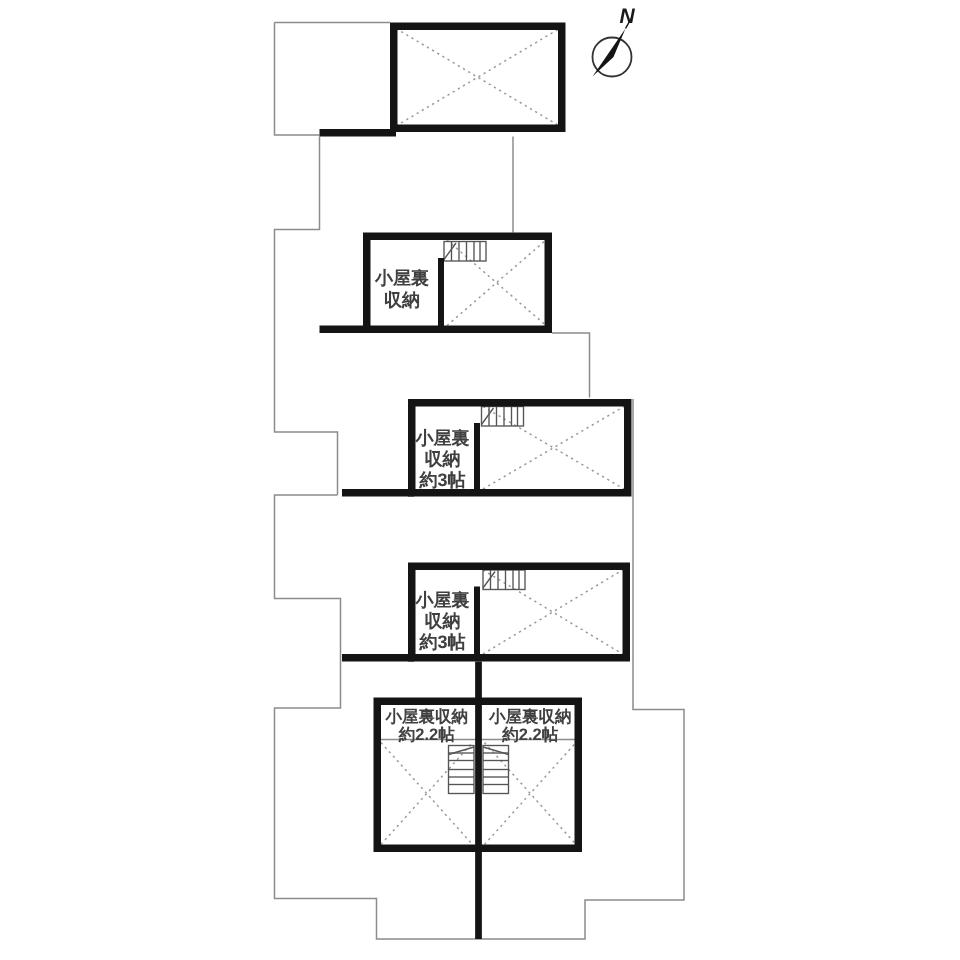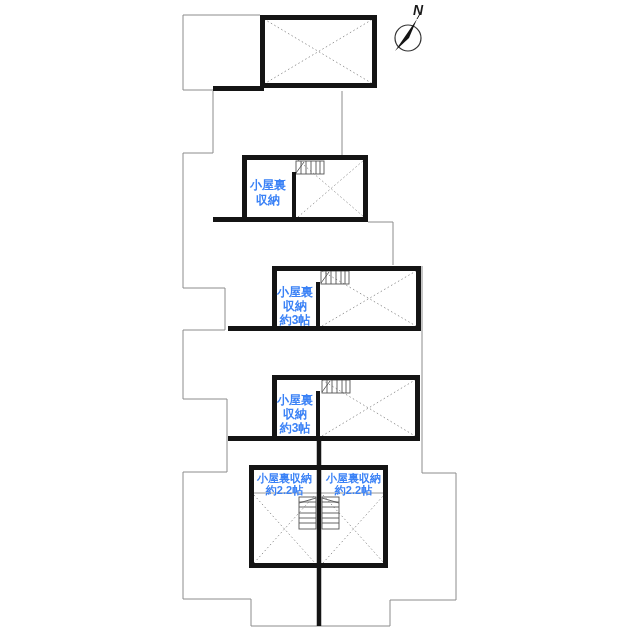--- a/index.html
+++ b/index.html
@@ -2,21 +2,21 @@
 <html><head>
 <meta charset="utf-8">
 <style>
   html,body{margin:0;padding:0;background:#fff;}
   #canvas{
     position:relative;width:640px;height:640px;background:#ffffff;
     font-family:"Liberation Sans", sans-serif;overflow:hidden;
   }
   #plan-svg{position:absolute;left:0;top:0;}
   .room-label{
-    position:absolute;text-align:center;color:#3b82f6;
+    position:absolute;text-align:center;color:#404040;
     font-size:12px;line-height:15px;font-weight:bold;white-space:nowrap;
   }
   .room-label.small{font-size:11px;line-height:12px;letter-spacing:0;}
   .lbl-3line{line-height:14px;}
   .compass-n{
     position:absolute;left:413px;top:2px;color:#1a1a1a;
     font-size:14px;font-style:italic;font-weight:bold;
   }
 </style>
 </head>

